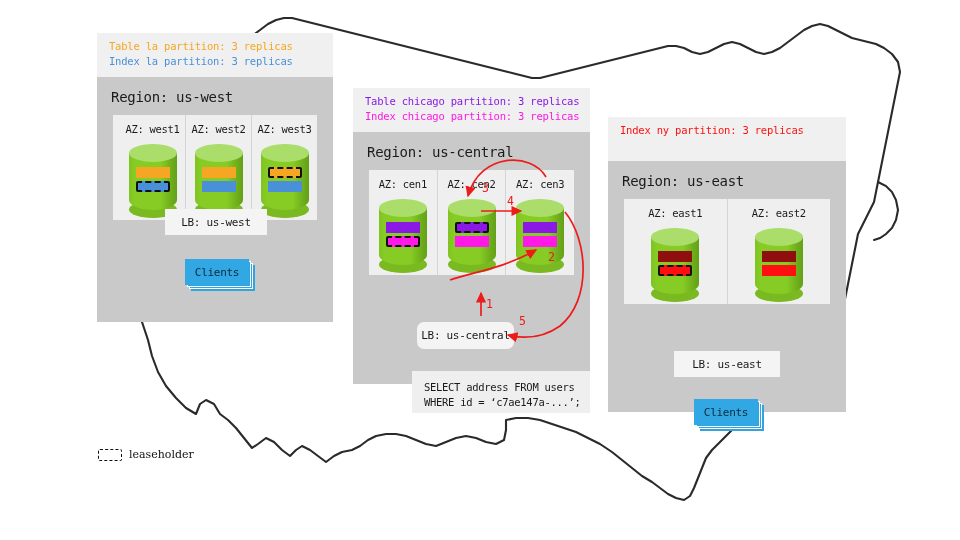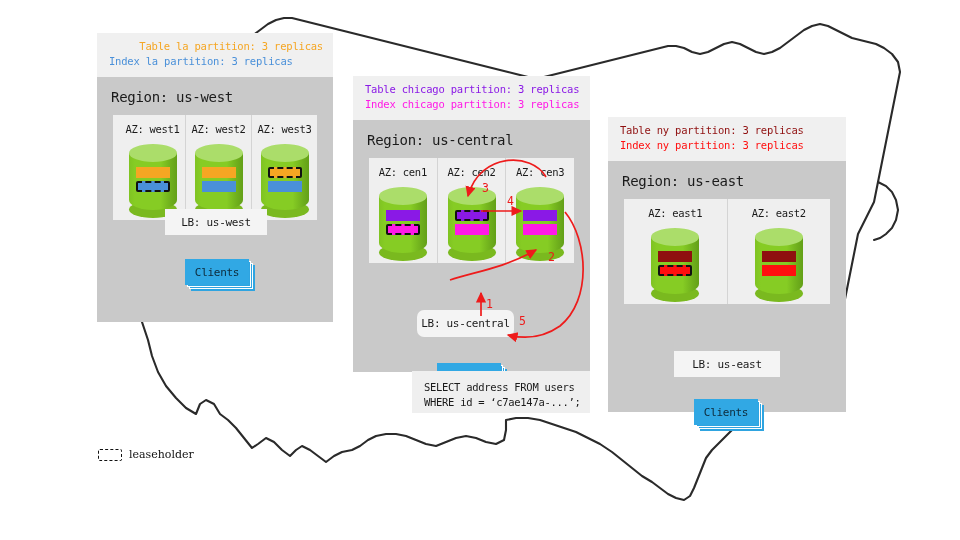--- a/index.html
+++ b/index.html
@@ -132,21 +132,21 @@
              L348,32 L340,30 L332,28 L324,26 L316,24 L308,22 L300,20 L292,18 L284,18
              L276,20 L268,24 L260,30 L252,36 L244,42 L236,46 L228,48 L220,48 L212,48
              L204,50 L196,54 L188,60 L180,68 L174,78 L170,88 L166,98 L162,108 L158,118
              L152,128 L146,138 L138,148 L130,158 L122,168 L116,178 Z" fill="none" stroke="#2a2a2a" stroke-width="2.1" stroke-linejoin="round" stroke-linecap="round"></path>
     <path d="M878,182 L886,186 L892,192 L896,200 L898,210 L896,220 L892,228 L886,234
              L880,238 L874,240" fill="none" stroke="#2a2a2a" stroke-width="2.1" stroke-linecap="round"></path>
   </svg>
 
   <div class="panel" style="left:97px;top:33px;width:236px;height:289px;">
     <div class="legend-box" style="width:236px;height:44px;">
-      <div style="color:#f5a623;text-align:right;">Table la partition: 3 replicas</div>
+      <div style="color:#f5a623;">Table la partition: 3 replicas</div>
       <div style="color:#4a90d9;">Index la partition: 3 replicas</div>
     </div>
     <div class="region-body" style="width:236px;height:245px;">
       <div class="region-title">Region: us-west</div>
 
       <div class="az-container" style="left:16px;top:38px;width:204px;height:105px;padding-left:7px;">
         <div class="az-cell">
           <div class="az-label">AZ: west1</div>
           <div class="cyl">
             <div class="bot"></div>
@@ -183,21 +183,21 @@
       <div class="clients" style="left:88px;top:182px;">
         <div class="sh sh1"></div>
         <div class="sh sh2"></div>
         <div class="sh sh3"></div>
         <div class="face">Clients</div>
       </div>
     </div>
   </div>
 
   <div class="panel" style="left:353px;top:76px;width:237px;height:296px;">
-    <div class="legend-box" style="width:237px;height:44px;">
+    <div class="legend-box" style="width:237px;height:44px;margin-top:12px;">
       <div style="color:#8a19e6;">Table chicago partition: 3 replicas</div>
       <div style="color:#ff19e6;">Index chicago partition: 3 replicas</div>
     </div>
     <div class="region-body" style="width:237px;height:252px;">
       <div class="region-title">Region: us-central</div>
 
       <div class="az-container" style="left:16px;top:38px;width:205px;height:105px;">
         <div class="az-cell">
           <div class="az-label">AZ: cen1</div>
           <div class="cyl">
@@ -241,21 +241,20 @@
     </div>
   </div>
 
   <div class="sql-box" style="left:412px;top:371px;width:178px;height:42px;">
     <div>SELECT address FROM users</div>
     <div>WHERE id = ‘c7ae147a-...’;</div>
   </div>
 
   <div class="panel" style="left:608px;top:117px;width:238px;height:295px;">
     <div class="legend-box" style="width:238px;height:44px;">
-      <div style="color:#8f0f0f;">Table ny partition: 3 replicas</div>
       <div style="color:#ff0f0f;">Index ny partition: 3 replicas</div>
     </div>
     <div class="region-body" style="width:238px;height:251px;">
       <div class="region-title">Region: us-east</div>
 
       <div class="az-container" style="left:16px;top:38px;width:206px;height:105px;">
         <div class="az-cell">
           <div class="az-label">AZ: east1</div>
           <div class="cyl">
             <div class="bot"></div>

